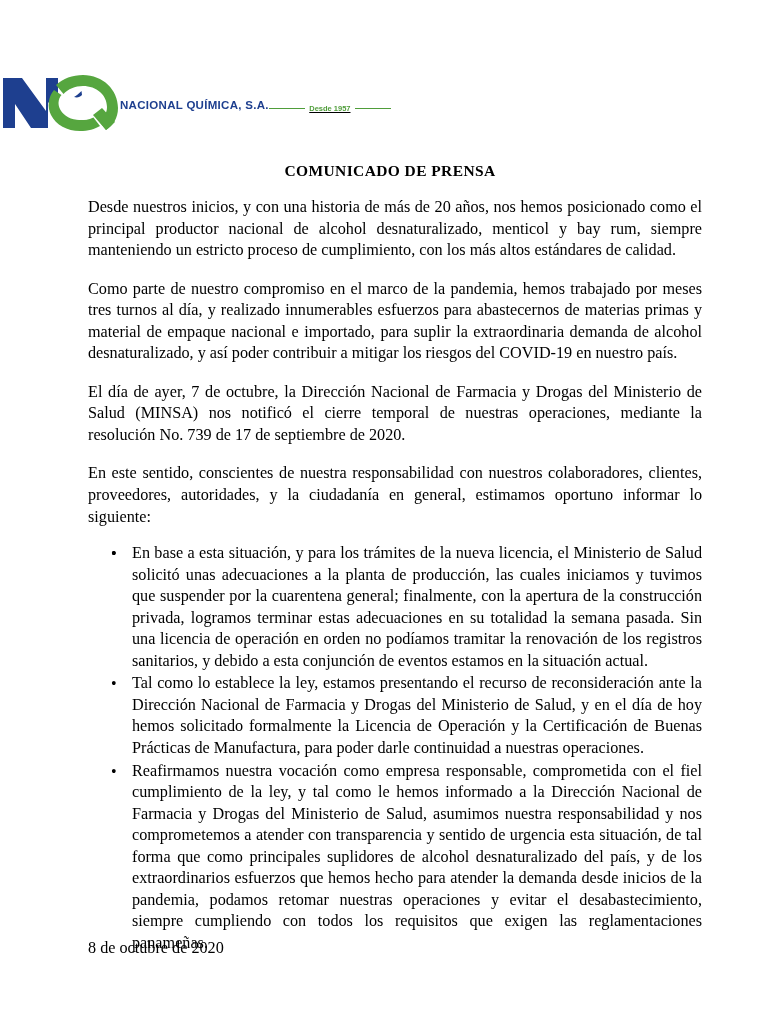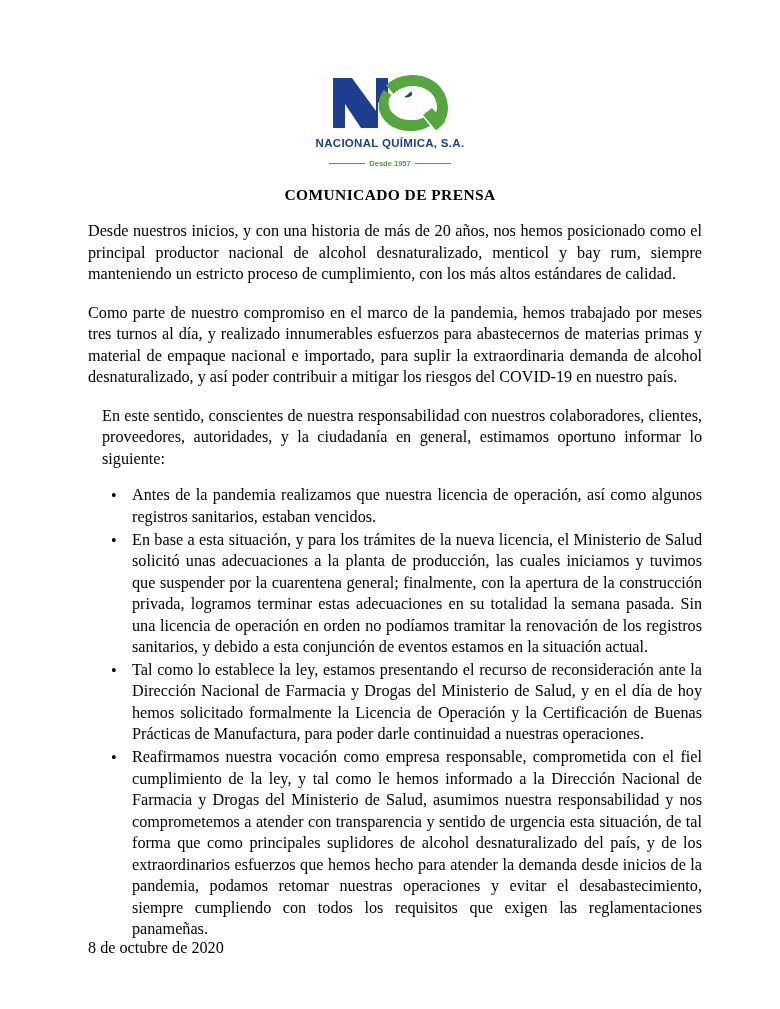--- a/index.html
+++ b/index.html
@@ -19,21 +19,20 @@
     margin: 0 auto;
     background: #ffffff;
     box-sizing: border-box;
     overflow: hidden;
   }
 
   
   .logo-block {
     width: 100%;
     display: flex;
-    flex-direction: column;
     align-items: center;
     padding-top: 72px;
   }
   .logo-mark {
     width: 120px;
     height: 62px;
     display: block;
   }
   .logo-wordmark {
     margin-top: 3px;
@@ -43,20 +42,21 @@
     letter-spacing: 0.3px;
     color: #1e3f8f;
     white-space: nowrap;
   }
   .logo-tagline-row {
     margin-top: 10px;
     display: flex;
     align-items: center;
     justify-content: flex-end;
     width: 122px;
+    text-decoration: underline;
   }
   .logo-rule {
     flex: 1 1 auto;
     height: 1px;
     background: #4f9d3a;
   }
   .logo-tagline {
     font-family: "Liberation Sans", "DejaVu Sans", sans-serif;
     font-size: 7.5px;
     font-weight: bold;
@@ -64,37 +64,36 @@
     padding: 0 4px;
     white-space: nowrap;
   }
 
   
   .doc-title {
     text-align: center;
     font-size: 15.5px;
     font-weight: bold;
     letter-spacing: 0.4px;
-    margin: 18px 0 0 0;
+    margin: 28px 0 0 0;
   }
 
   
   .body-wrap {
     padding: 0 78px 0 88px;
     margin-top: 17px;
   }
   p.para {
     font-size: 16.2px;
     line-height: 1.33;
     text-align: justify;
     margin: 0 0 17px 0;
   }
   p.para.tight {
     margin-bottom: 15px;
-    margin-left: 14px;
   }
 
   ul.bullets {
     list-style: none;
     margin: 0;
     padding: 0;
   }
   ul.bullets > li {
     position: relative;
     font-size: 16.2px;
@@ -169,26 +168,26 @@
       <span class="logo-tagline">Desde 1957</span>
       <span class="logo-rule"></span>
     </div>
   </div>
 
   <h1 class="doc-title">COMUNICADO DE PRENSA</h1>
 
   <div class="body-wrap">
     <p class="para">Desde nuestros inicios, y con una historia de más de 20 años, nos hemos posicionado como el principal productor nacional de alcohol desnaturalizado, menticol y bay rum, siempre manteniendo un estricto proceso de cumplimiento, con los más altos estándares de calidad.</p>
     <p class="para">Como parte de nuestro compromiso en el marco de la pandemia, hemos trabajado por meses tres turnos al día, y realizado innumerables esfuerzos para abastecernos de materias primas y material de empaque nacional e importado, para suplir la extraordinaria demanda de alcohol desnaturalizado, y así poder contribuir a mitigar los riesgos del COVID-19 en nuestro país.</p>
+    <p class="para">El día de ayer, 7 de octubre, la Dirección Nacional de Farmacia y Drogas del Ministerio de Salud (MINSA) nos notificó el cierre temporal de nuestras operaciones, mediante la resolución No. 739 de 17 de septiembre de 2020.</p>
     <p class="para tight">En este sentido, conscientes de nuestra responsabilidad con nuestros colaboradores, clientes, proveedores, autoridades, y la ciudadanía en general, estimamos oportuno informar lo siguiente:</p>
 
     <ul class="bullets">
       <li>
         <span class="bullet-glyph">•</span>
-        <span>Antes de la pandemia realizamos que nuestra licencia de operación, así como algunos registros sanitarios, estaban vencidos.</span>
       </li>
       <li>
         <span class="bullet-glyph">•</span>
         <span>En base a esta situación, y para los trámites de la nueva licencia, el Ministerio de Salud solicitó unas adecuaciones a la planta de producción, las cuales iniciamos y tuvimos que suspender por la cuarentena general; finalmente, con la apertura de la construcción privada, logramos terminar estas adecuaciones en su totalidad la semana pasada. Sin una licencia de operación en orden no podíamos tramitar la renovación de los registros sanitarios, y debido a esta conjunción de eventos estamos en la situación actual.</span>
       </li>
       <li>
         <span class="bullet-glyph">•</span>
         <span>Tal como lo establece la ley, estamos presentando el recurso de reconsideración ante la Dirección Nacional de Farmacia y Drogas del Ministerio de Salud, y en el día de hoy hemos solicitado formalmente la Licencia de Operación y la Certificación de Buenas Prácticas de Manufactura, para poder darle continuidad a nuestras operaciones.</span>
       </li>
       <li>

